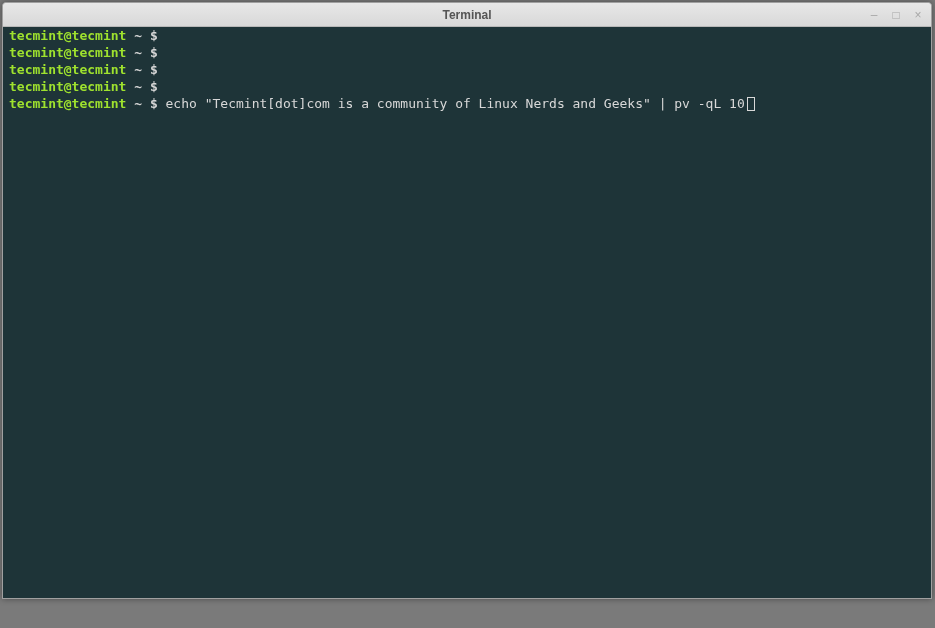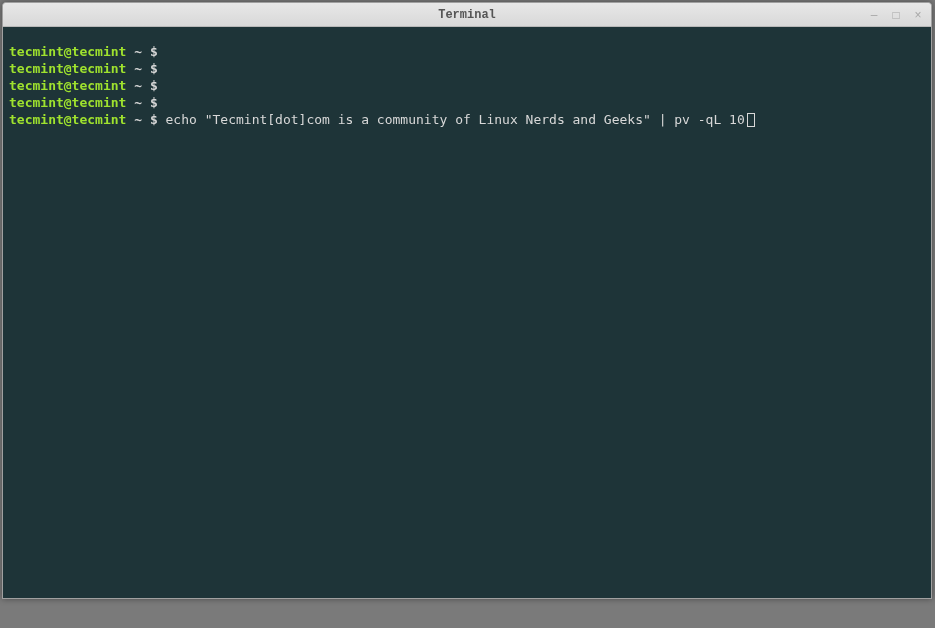--- a/index.html
+++ b/index.html
@@ -33,21 +33,21 @@
       background: linear-gradient(to bottom, #e8e8e8, #d8d8d8);
       border-bottom: 1px solid #b8b8b8;
       display: flex;
       align-items: center;
       justify-content: center;
       position: relative;
       border-radius: 4px 4px 0 0;
       user-select: none;
     }
     .titlebar-title {
-      font-family: Liberation Mono, monospace;
+      font-family: Liberation Sans, sans-serif;
       font-size: 12px;
       font-weight: bold;
       color: #555;
     }
     .window-controls {
       position: absolute;
       right: 6px;
       top: 0;
       height: 100%;
       display: flex;
@@ -61,21 +61,21 @@
       align-items: center;
       justify-content: center;
       color: #a8a8a8;
       font-size: 12px;
       cursor: pointer;
       font-family: sans-serif;
     }
     .terminal-body {
       flex: 1;
       background: #1e3438;
-      padding: 16px 6px;
+      padding: 0 6px;
       font-size: 13px;
       line-height: 17px;
       color: #d8d8d8;
       overflow: hidden;
       white-space: pre;
     }
     .line {
       display: block;
     }
     .prompt-user {

